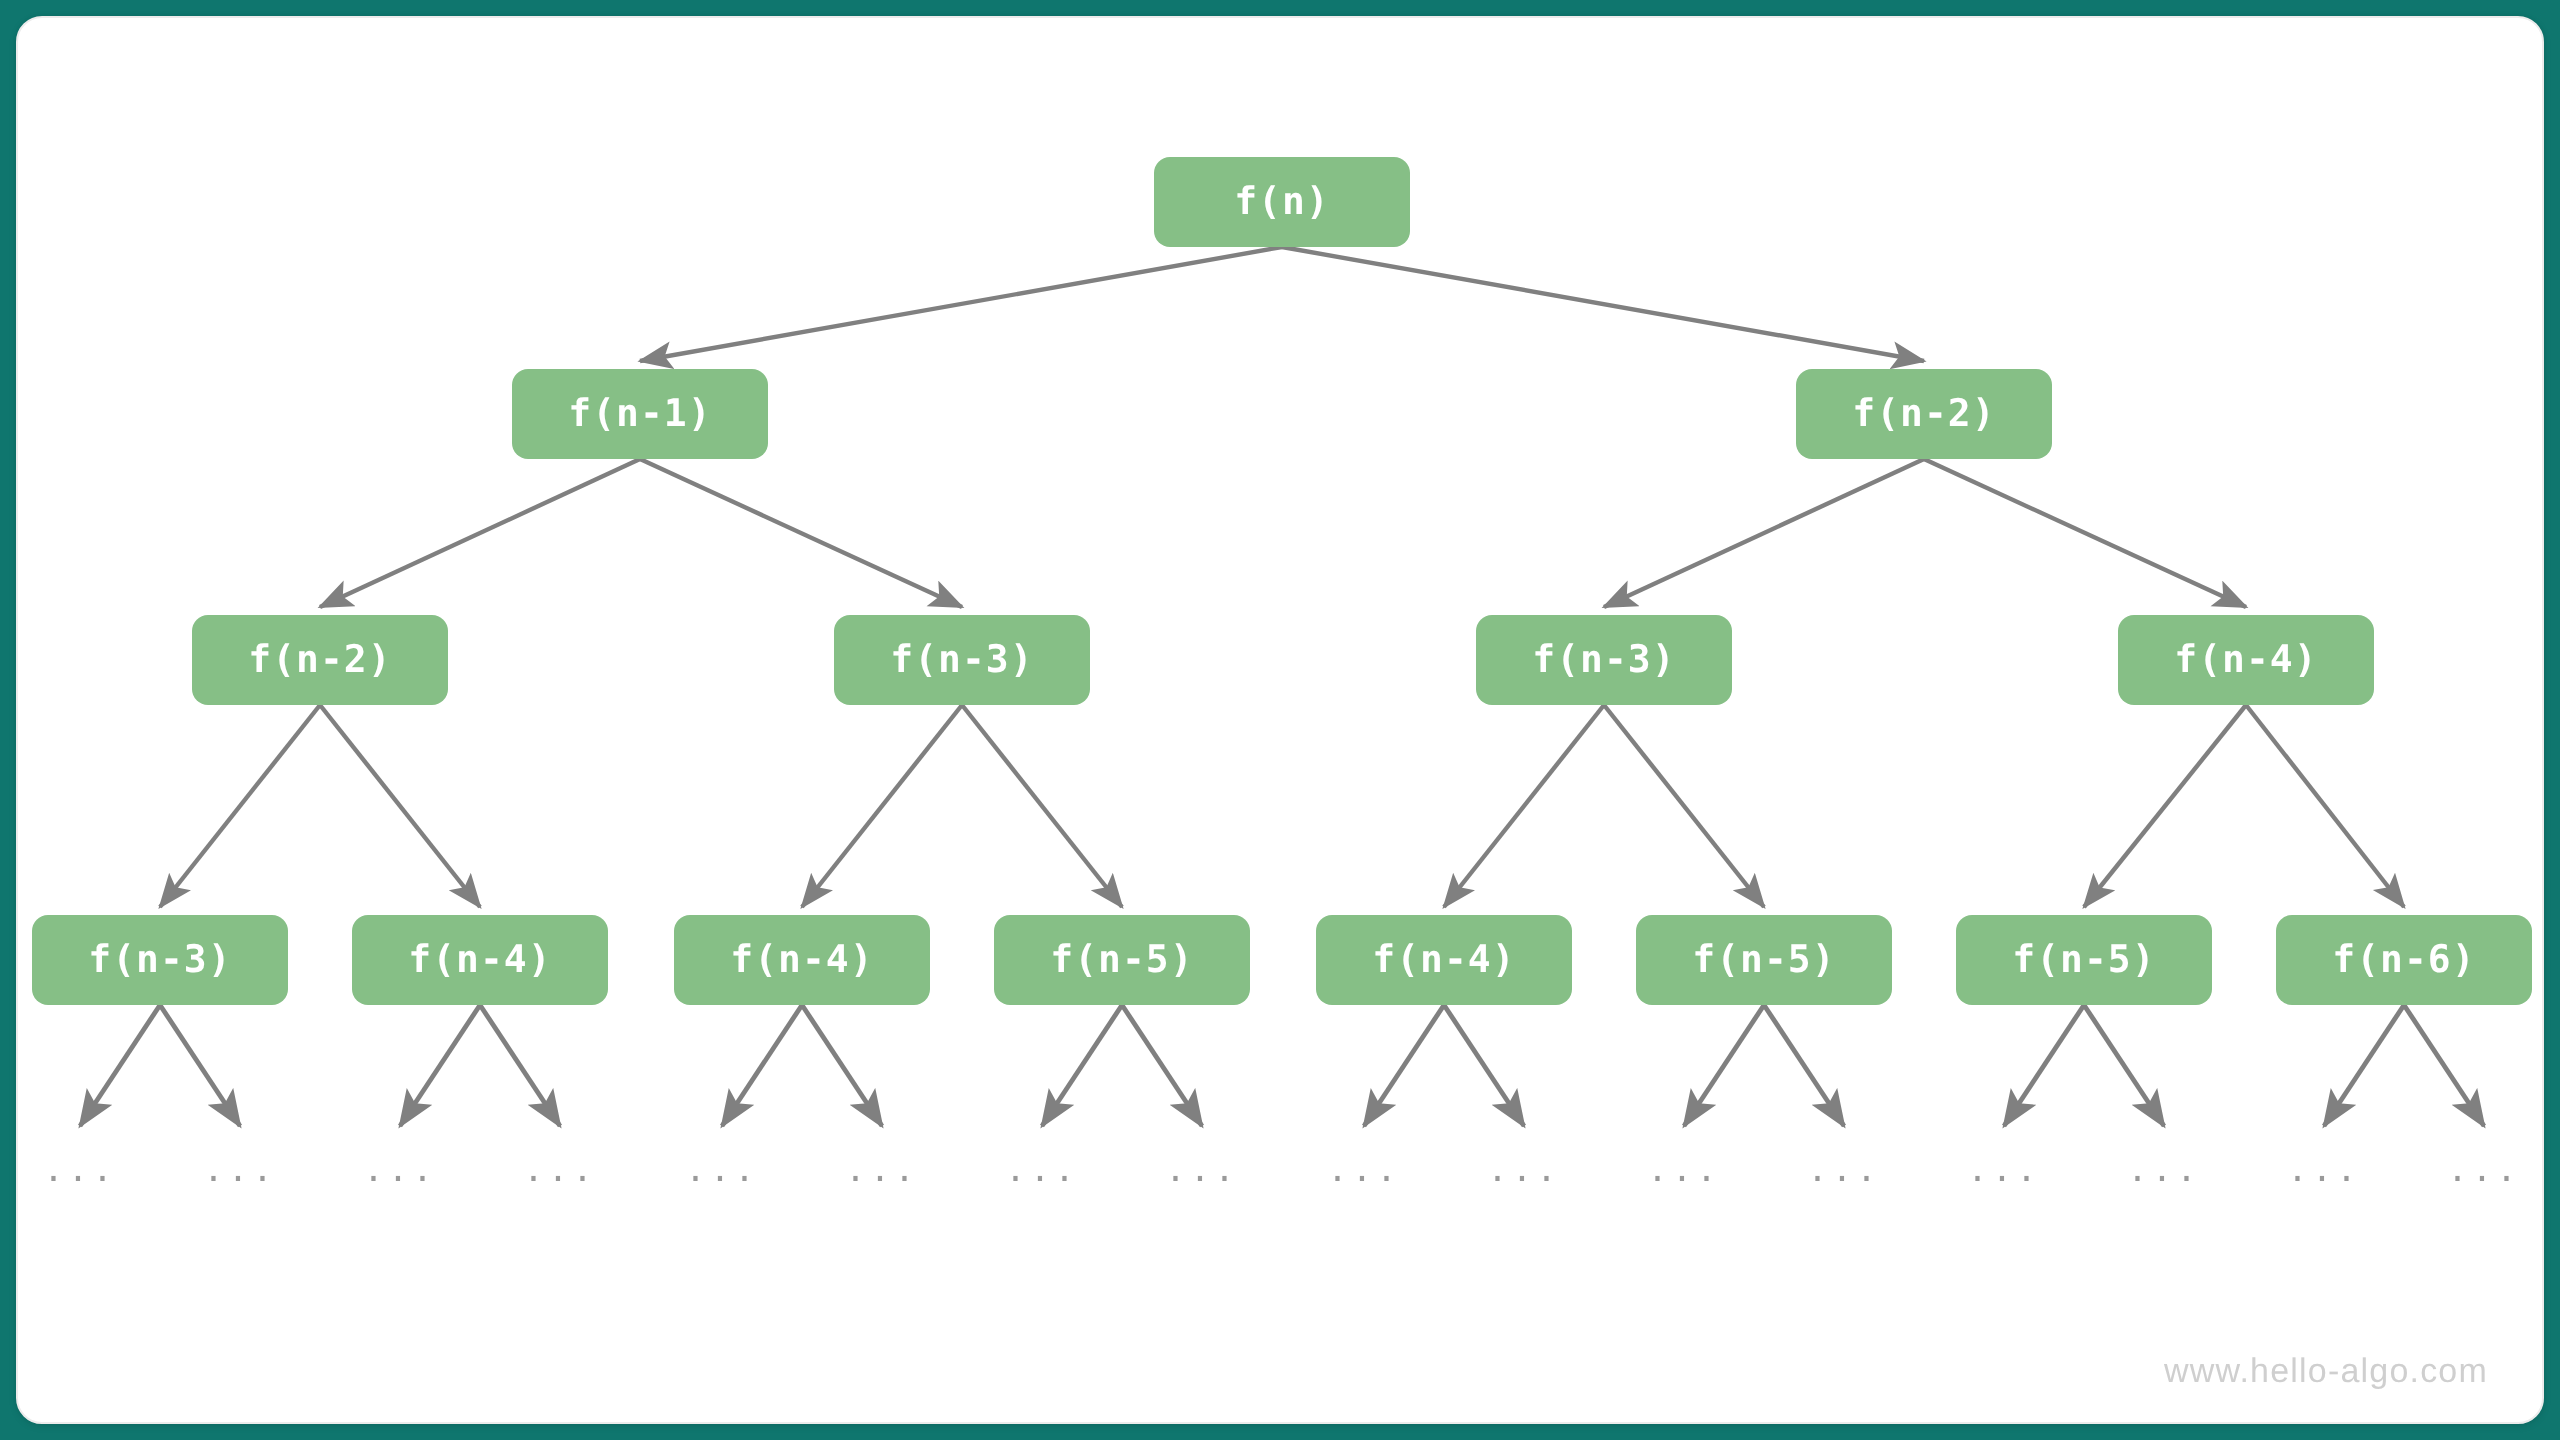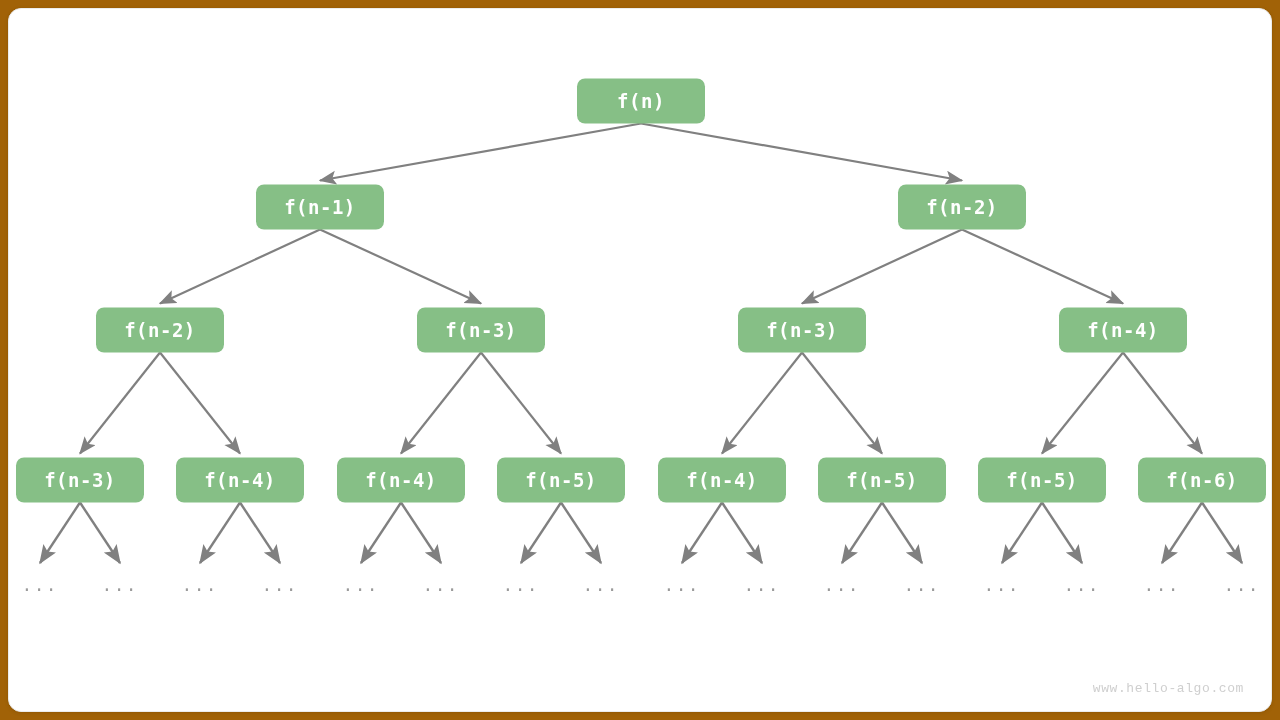--- a/index.html
+++ b/index.html
@@ -8,21 +8,21 @@
     width: 1280px;
     height: 720px;
     background: #ffffff;
     font-family: "DejaVu Sans Mono", monospace;
     overflow: hidden;
   }
   #canvas {
     position: relative;
     width: 1280px;
     height: 720px;
-    background: #a16207;
+    background: #0f766e;
   }
   #card {
     position: absolute;
     left: 8px;
     top: 8px;
     width: 1264px;
     height: 704px;
     background: #ffffff;
     border-radius: 13px;
     box-sizing: border-box;
@@ -65,22 +65,22 @@
     font-size: 17px;
     text-anchor: middle;
     dominant-baseline: middle;
     letter-spacing: 2px;
   }
   .watermark {
     position: absolute;
     right: 36px;
     bottom: 24px;
     color: #cfcfcf;
-    font-family: Liberation Mono, monospace;
-    font-size: 13px;
+    font-family: Liberation Sans, sans-serif;
+    font-size: 17px;
     letter-spacing: 0.6px;
     white-space: nowrap;
   }
 </style>
 </head>
 <body>
 
 <div id="canvas">
   <div id="card"></div>
 

